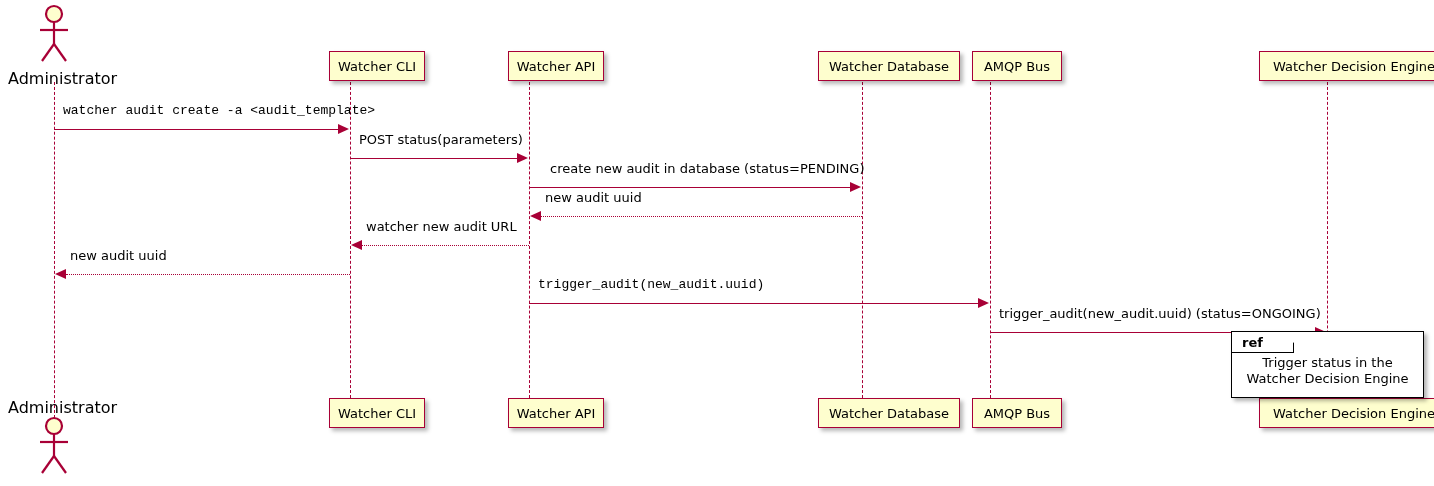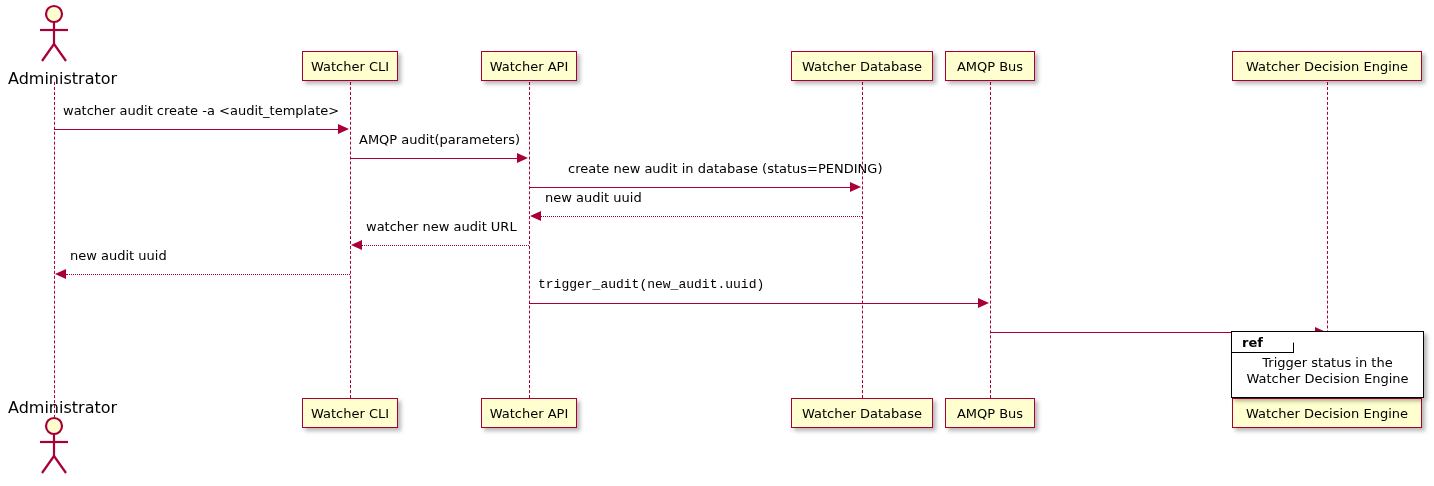--- a/index.html
+++ b/index.html
@@ -25,20 +25,21 @@
     color: #000000;
     font-size: 13px;
     line-height: 1;
     display: flex;
     align-items: center;
     justify-content: center;
     white-space: nowrap;
     box-shadow: 3px 3px 4px rgba(0,0,0,0.28);
     height: 30px;
     padding: 0 10px;
+    margin-left: 27px;
   }
 
   
   .actor-wrap {
     position: absolute;
   }
   .actor-label {
     position: absolute;
     font-size: 16px;
     color: #000000;
@@ -190,48 +191,49 @@
   </div>
   <div class="participant" style="left:945px; top:398px; width:90px;">
     <span>AMQP Bus</span>
   </div>
   <div class="participant" style="left:1232px; top:398px; width:190px;">
     <span>Watcher Decision Engine</span>
   </div>
 
   <div class="msg-line" style="left:54px; top:129px; width:285px;"></div>
   <div class="arrow-right" style="left:338px; top:124px;"></div>
-  <div class="msg-label" style="left:63px; top:104px;">watcher audit create -a &lt;audit_template&gt;</div>
+  <div class="msg-label" style="left:63px; top:104px;font-family:Liberation Mono, monospace;">watcher audit create -a &lt;audit_template&gt;</div>
 
   <div class="msg-line" style="left:350px; top:158px; width:168px;"></div>
   <div class="arrow-right" style="left:517px; top:153px;"></div>
-  <div class="msg-label" style="left:359px; top:133px;">AMQP audit(parameters)</div>
+  <div class="msg-label" style="left:359px; top:133px;">POST status(parameters)</div>
 
   <div class="msg-line" style="left:529px; top:187px; width:322px;"></div>
   <div class="arrow-right" style="left:850px; top:182px;"></div>
-  <div class="msg-label" style="left:568px; top:162px;">create new audit in database (status=PENDING)</div>
+  <div class="msg-label" style="left:550px; top:162px;">create new audit in database (status=PENDING)</div>
 
   <div class="msg-line dotted" style="left:541px; top:216px; width:321px;"></div>
   <div class="arrow-left" style="left:530px; top:211px;"></div>
   <div class="msg-label" style="left:545px; top:191px;">new audit uuid</div>
 
   <div class="msg-line dotted" style="left:362px; top:245px; width:167px;"></div>
   <div class="arrow-left" style="left:351px; top:240px;"></div>
   <div class="msg-label" style="left:366px; top:220px;">watcher new audit URL</div>
 
   <div class="msg-line dotted" style="left:66px; top:274px; width:284px;"></div>
   <div class="arrow-left" style="left:55px; top:269px;"></div>
   <div class="msg-label" style="left:70px; top:249px;">new audit uuid</div>
 
   <div class="msg-line" style="left:529px; top:303px; width:450px;"></div>
   <div class="arrow-right" style="left:978px; top:298px;"></div>
   <div class="msg-label" style="left:538px; top:278px;font-family:Liberation Mono, monospace;">trigger_audit(new_audit.uuid)</div>
 
   <div class="msg-line" style="left:990px; top:332px; width:326px;"></div>
   <div class="arrow-right" style="left:1315px; top:327px;"></div>
+  <div class="msg-label" style="left:999px; top:307px;">trigger_audit(new_audit.uuid) (status=ONGOING)</div>
 
   <div class="ref-box" style="left:1231px; top:331px; width:193px; height:67px;padding-left:32px;">
     <div class="ref-tab"></div>
     <div class="ref-tab-label">ref</div>
     <div class="ref-body">
       <div>Trigger status in the</div>
       <div>Watcher Decision Engine</div>
     </div>
   </div>
 

